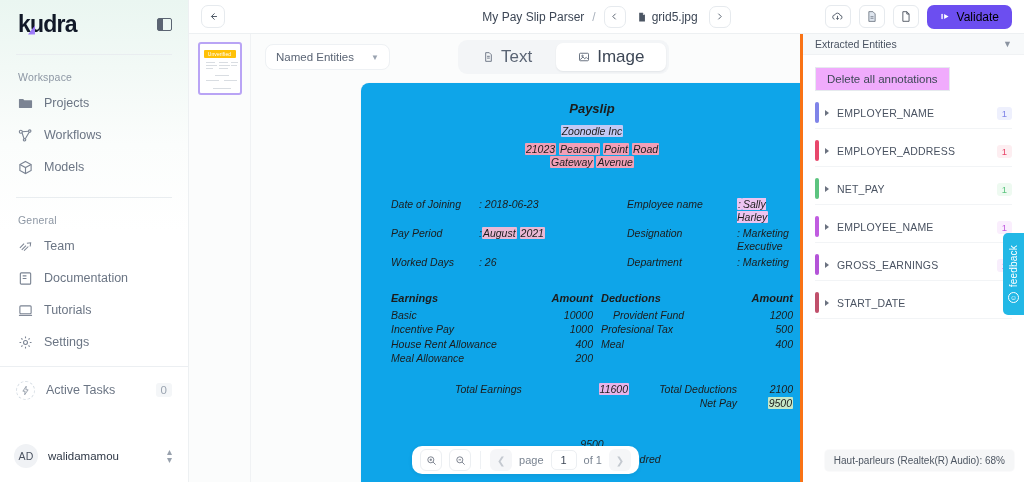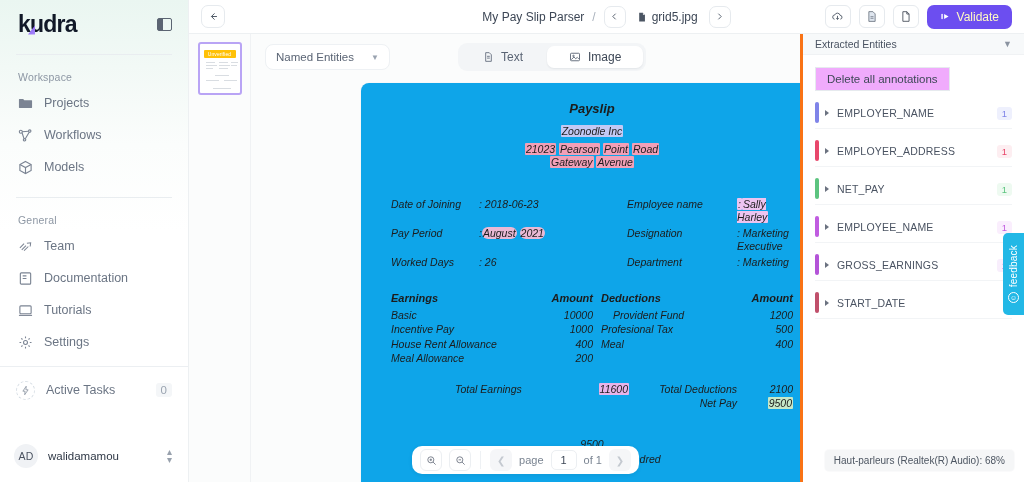--- a/index.html
+++ b/index.html
@@ -71,21 +71,21 @@
     display:flex; align-items:center; justify-content:center; cursor:pointer; color:#4b5563;
   }
   .crumbwrap { position:absolute; left:0; right:0; display:flex; align-items:center; justify-content:center; gap:8px; pointer-events:none;}
   .crumbwrap > * { pointer-events:auto; }
   .crumb-title { font-size: 12px; color:#3d4756; }
   .crumb-sep { font-size: 12px; color:#aab2bd; }
   .filechip { display:flex; align-items:center; gap:5px; font-size:12px; color:#3d4756; padding:0 3px;}
   .topright { margin-left:auto; display:flex; align-items:center; gap:8px; }
   .rbtn.sq { width:26px; height:23px; border-radius:6px; }
   .validate {
-    background:#6c4ef0; color:#fef9c3; border:none; border-radius:7px; height:24px;
+    background:#6c4ef0; color:#000000; border:none; border-radius:7px; height:24px;
     display:flex;align-items:center;gap:6px; padding:0 13px; font-size:12px; cursor:pointer;
     font-family:"Liberation Sans", sans-serif;
   }
 
   
   .work { flex:1; display:flex; min-height:0; }
   .leftrail { width: 62px; background:#fbfcfc; border-right:1px solid #f0f2f4; padding-top:8px; display:flex; flex-direction:column; align-items:center;}
   .thumb {
     width: 44px; height: 53px; border:2px solid #b9a4f5; border-radius:3px;
     background:#fff; position:relative; overflow:hidden; cursor:pointer;
@@ -98,21 +98,21 @@
 
   .viewer { flex:1; display:flex; flex-direction:column; min-width:0; background:#fbfcfc;}
   .vtoolbar { height: 46px; display:flex; align-items:center; padding: 0 14px; gap: 12px; }
   .select {
     width: 125px; height:26px; background:#fff; border:1px solid #eef1f4; border-radius:8px;
     display:flex; align-items:center; justify-content:space-between; padding: 0 10px;
     font-size:11.5px; color:#5a6474; cursor:pointer;
   }
   .chev { font-size: 8px; color:#9aa3b0; }
   .segwrap { margin-left: 56px; background:#f3f5f7; border-radius:9px; padding:3px; display:flex; gap:2px; }
-  .seg { display:flex; align-items:center; gap:7px; font-size:12px; color:#5a6474; padding: 4px 22px; border-radius:7px; cursor:pointer;}
+  .seg { display:flex; align-items:center; gap:7px; font-size:17px; color:#5a6474; padding: 4px 22px; border-radius:7px; cursor:pointer;}
   .seg.active { background:#fff; box-shadow: 0 1px 2px rgba(16,24,40,.07); color:#3d4756;}
 
   .docarea { flex:1; position:relative; min-height:0; padding: 0 14px; }
   .doccard {
     position:absolute; left: 110px; top: 3px; width: 462px; bottom: 0;
     background:#0ea5e9; border-radius:8px 8px 0 0;
     padding: 16px 30px; overflow:hidden;
     box-shadow: 0 0 0 1px rgba(16,24,40,.015);
     font-style: italic;
   }
@@ -121,21 +121,21 @@
   
   .ps { font-family:"Liberation Sans", sans-serif; color:#1c1c1c; }
   .ps-title { text-align:center; font-size: 13px; font-weight:700; margin-top:2px;}
   .ps-company { text-align:center; font-size: 10.5px; margin-top: 9px; }
   .ps-addr { text-align:center; font-size: 10.5px; margin-top: 6px; line-height: 13px;}
   .hl { padding: 0 1px; border-radius:1px; }
   .hl-blue { background:#c3c9f4; }
   .hl-pink { background:#f2a0b8; }
   .hl-violet { background:#edc4f0; }
   .hl-mag { background:#e8b4ea; }
-  .hl-rose { background:#eab9d5;border-radius:6px; }
+  .hl-rose { background:#eab9d5; }
   .hl-green { background:#c6e8c8; }
 
   .ps-grid { display:grid; grid-template-columns: 88px 148px 110px 1fr; margin-top: 29px; font-size: 10.5px; row-gap: 3px;}
   .ps-grid div { line-height: 13px; }
 
   .ps-tbl { margin-top: 22px; font-size: 10.5px; }
   .ps-trow { display:grid; grid-template-columns: 130px 72px 120px 1fr; line-height: 14.5px;}
   .ps-trow.head { font-weight:700; font-size:11px; margin-bottom:2px;}
   .ra { text-align:right; }
   .ps-tot { margin-top: 16px; font-size:10.5px; }

